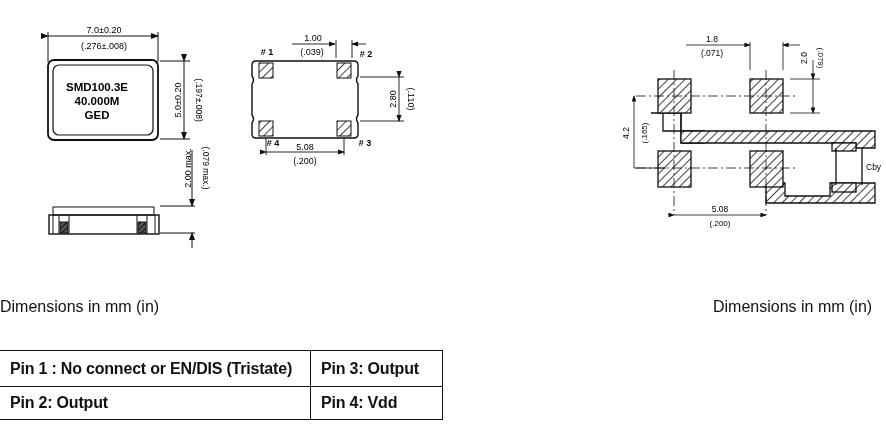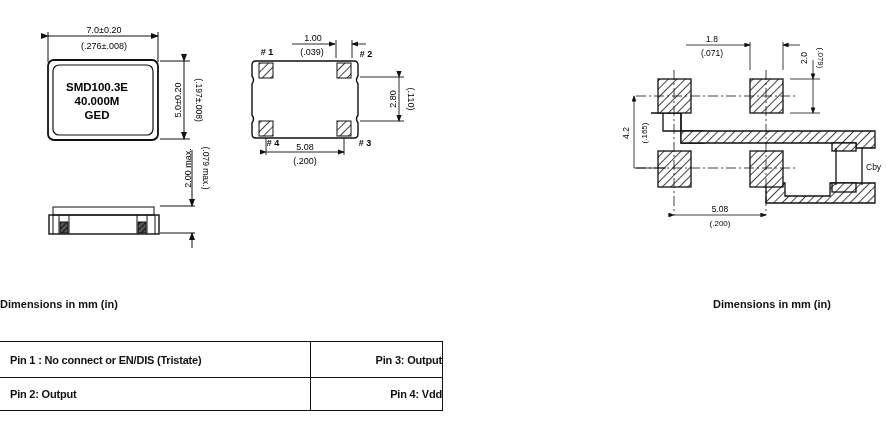--- a/index.html
+++ b/index.html
@@ -1,22 +1,22 @@
 <!DOCTYPE html>
 <html><head>
 <meta charset="utf-8">
 <style>
   html, body { margin:0; padding:0; background:#fff; }
   body { width:886px; height:440px; position:relative; overflow:hidden; font-family:"Liberation Sans", sans-serif; color:#111; }
   svg { position:absolute; left:0; top:0; }
-  .caption { position:absolute; font-family:"Liberation Sans", sans-serif; font-weight:bold; font-size:11px; color:#111; white-space:nowrap; }
-  table.pins { position:absolute; left:0; top:341px; border-collapse:collapse; font-family:"Liberation Sans", sans-serif; font-size:11px; font-weight:bold; letter-spacing:-0.2px; }
+  .caption { position:absolute; font-family:"Liberation Sans", sans-serif; font-weight:normal; font-size:16px; color:#111; white-space:nowrap; }
+  table.pins { position:absolute; left:0; top:350px; border-collapse:collapse; font-family:"Liberation Sans", sans-serif; font-size:16px; font-weight:bold; letter-spacing:-0.2px; }
   table.pins td { border:1.6px solid #111; height:32px; padding:0 0 0 10px; white-space:nowrap; }
   table.pins td.c1 { width:300px; border-left:none; }
-  table.pins td.c2 { width:121px;text-align:right; }
+  table.pins td.c2 { width:121px; }
   table.pins tr:first-child td { height:35px; }
 </style>
 </head>
 <body>
 
 <svg width="886" height="440" viewBox="0 0 886 440" xmlns="http://www.w3.org/2000/svg">
   <defs>
     <pattern id="hatch" patternUnits="userSpaceOnUse" width="6" height="6" patternTransform="rotate(45)">
       <rect width="6" height="6" fill="#fff"></rect>
       <line x1="0" y1="0" x2="0" y2="6" stroke="#111" stroke-width="1.6"></line>

